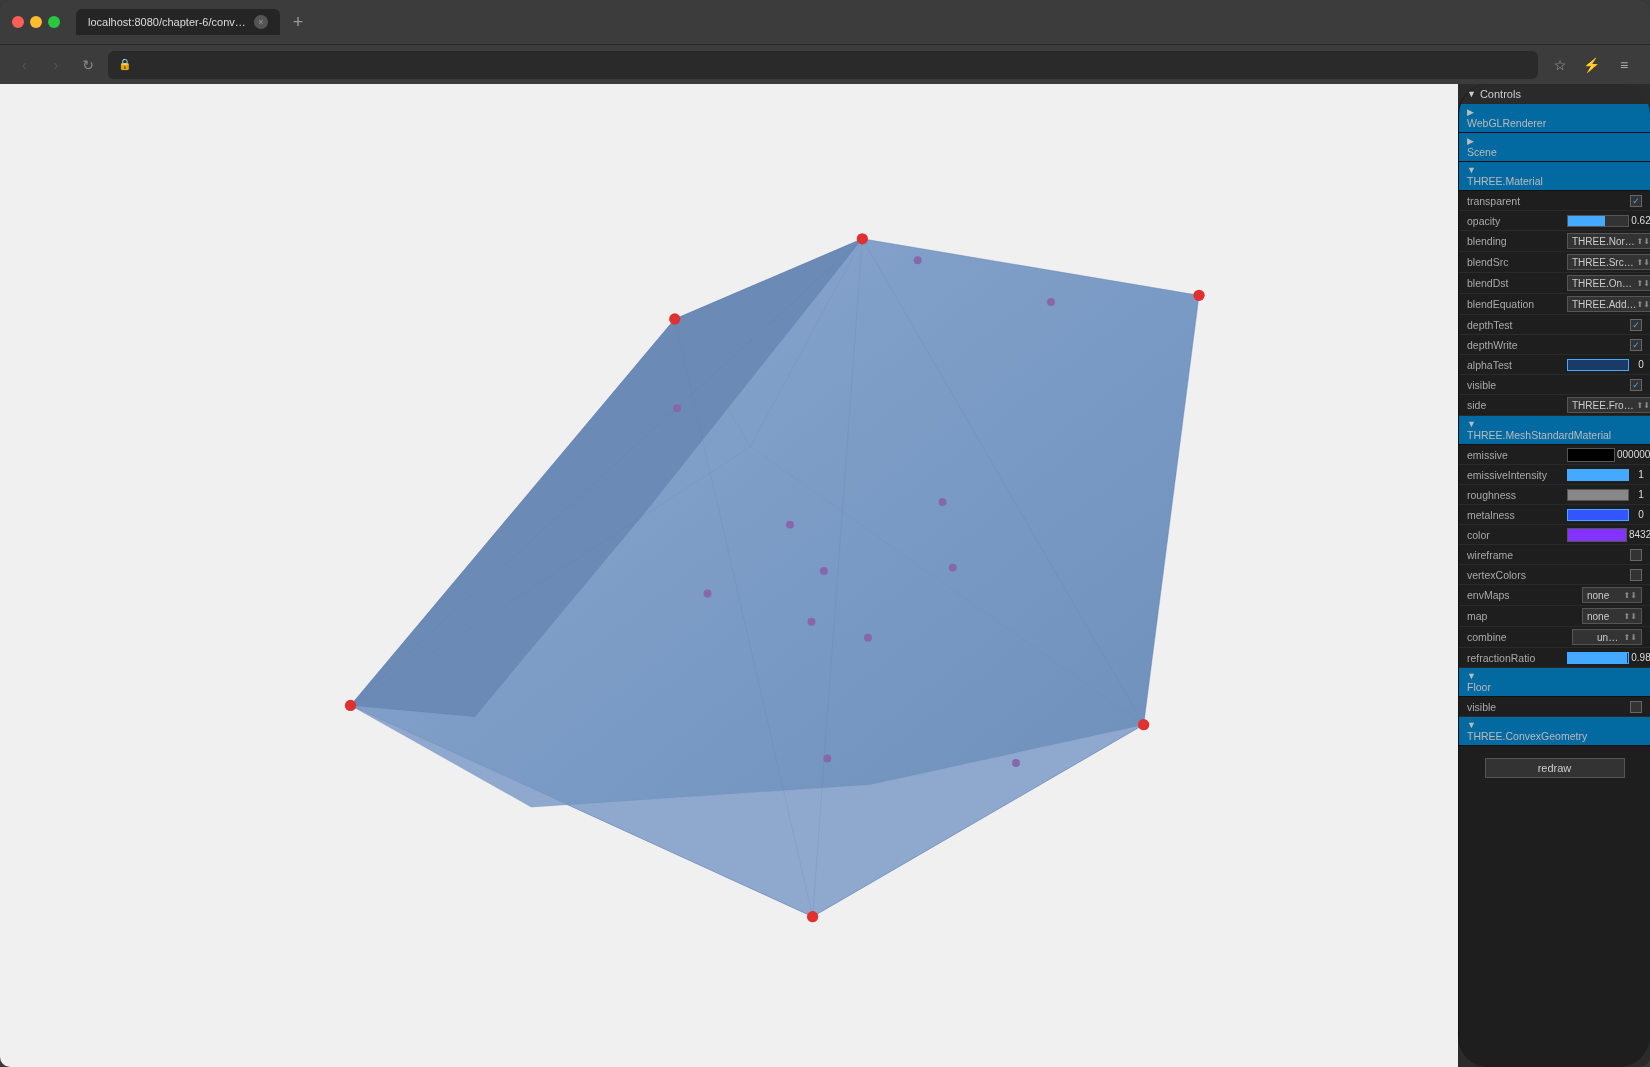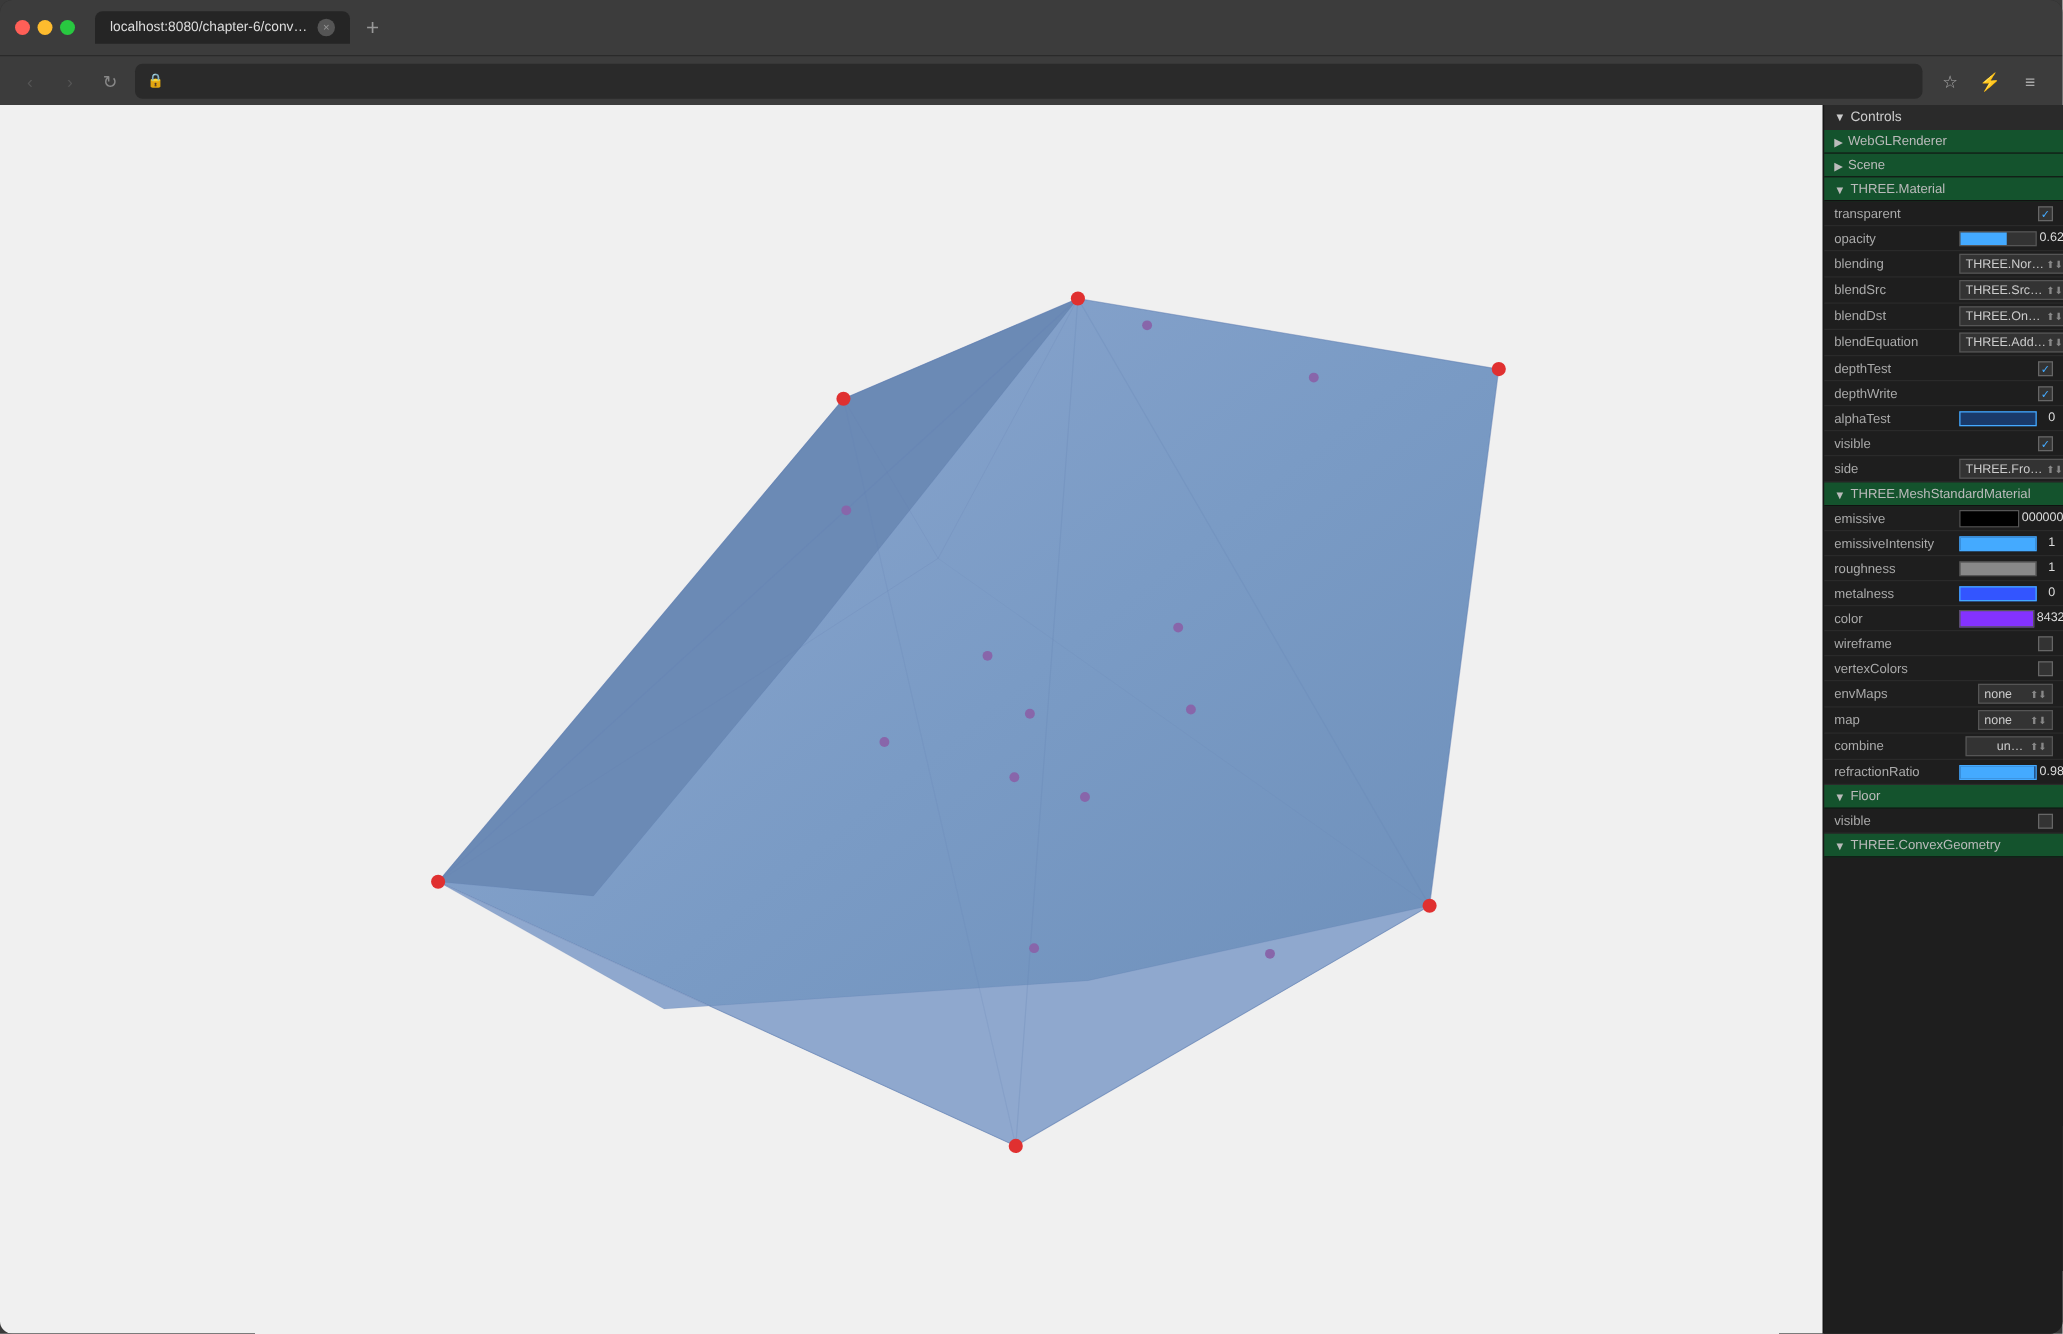--- a/index.html
+++ b/index.html
@@ -185,20 +185,21 @@
 
     
     .right-panel {
       width: 192px;
       background: #1e1e1e;
       border-left: 1px solid #111;
       overflow-y: auto;
       flex-shrink: 0;
       font-size: 11px;
       color: #ccc;
+      border-radius: 31px;
     }
 
     .right-panel::-webkit-scrollbar {
       width: 6px;
     }
     .right-panel::-webkit-scrollbar-track {
       background: #1e1e1e;
     }
     .right-panel::-webkit-scrollbar-thumb {
       background: #444;
@@ -344,27 +345,28 @@
       padding: 3px 12px;
       cursor: pointer;
       display: block;
       margin: 6px auto;
       width: 80%;
       text-align: center;
     }
 
     .subsection-header {
       display: flex;
-      align-items: flex-end;
+      align-items: flex-start;
       padding: 3px 8px;
-      background: #14532d;
+      background: #0369a1;
       color: #bbb;
       font-size: 10.5px;
       cursor: pointer;
       border-bottom: 1px solid #111;
+      flex-direction: column;
     }
 
     .subsection-header .arrow {
       margin-right: 4px;
       font-size: 9px;
     }
 
     .subsection-header .arrow.expanded::before { content: '▼'; }
     .subsection-header .arrow.collapsed::before { content: '▶'; }
   </style>
@@ -727,16 +729,19 @@
         <div class="panel-row-value">
           <div class="checkbox"></div>
         </div>
       </div>
 
       <div class="subsection-header">
         <span class="arrow expanded"></span>
         <span>THREE.ConvexGeometry</span>
       </div>
 
+      <div style="padding:6px 8px;">
+        <button class="redraw-btn">redraw</button>
+      </div>
 
     </div>
   </div>
 </div>
 
 </body></html>

